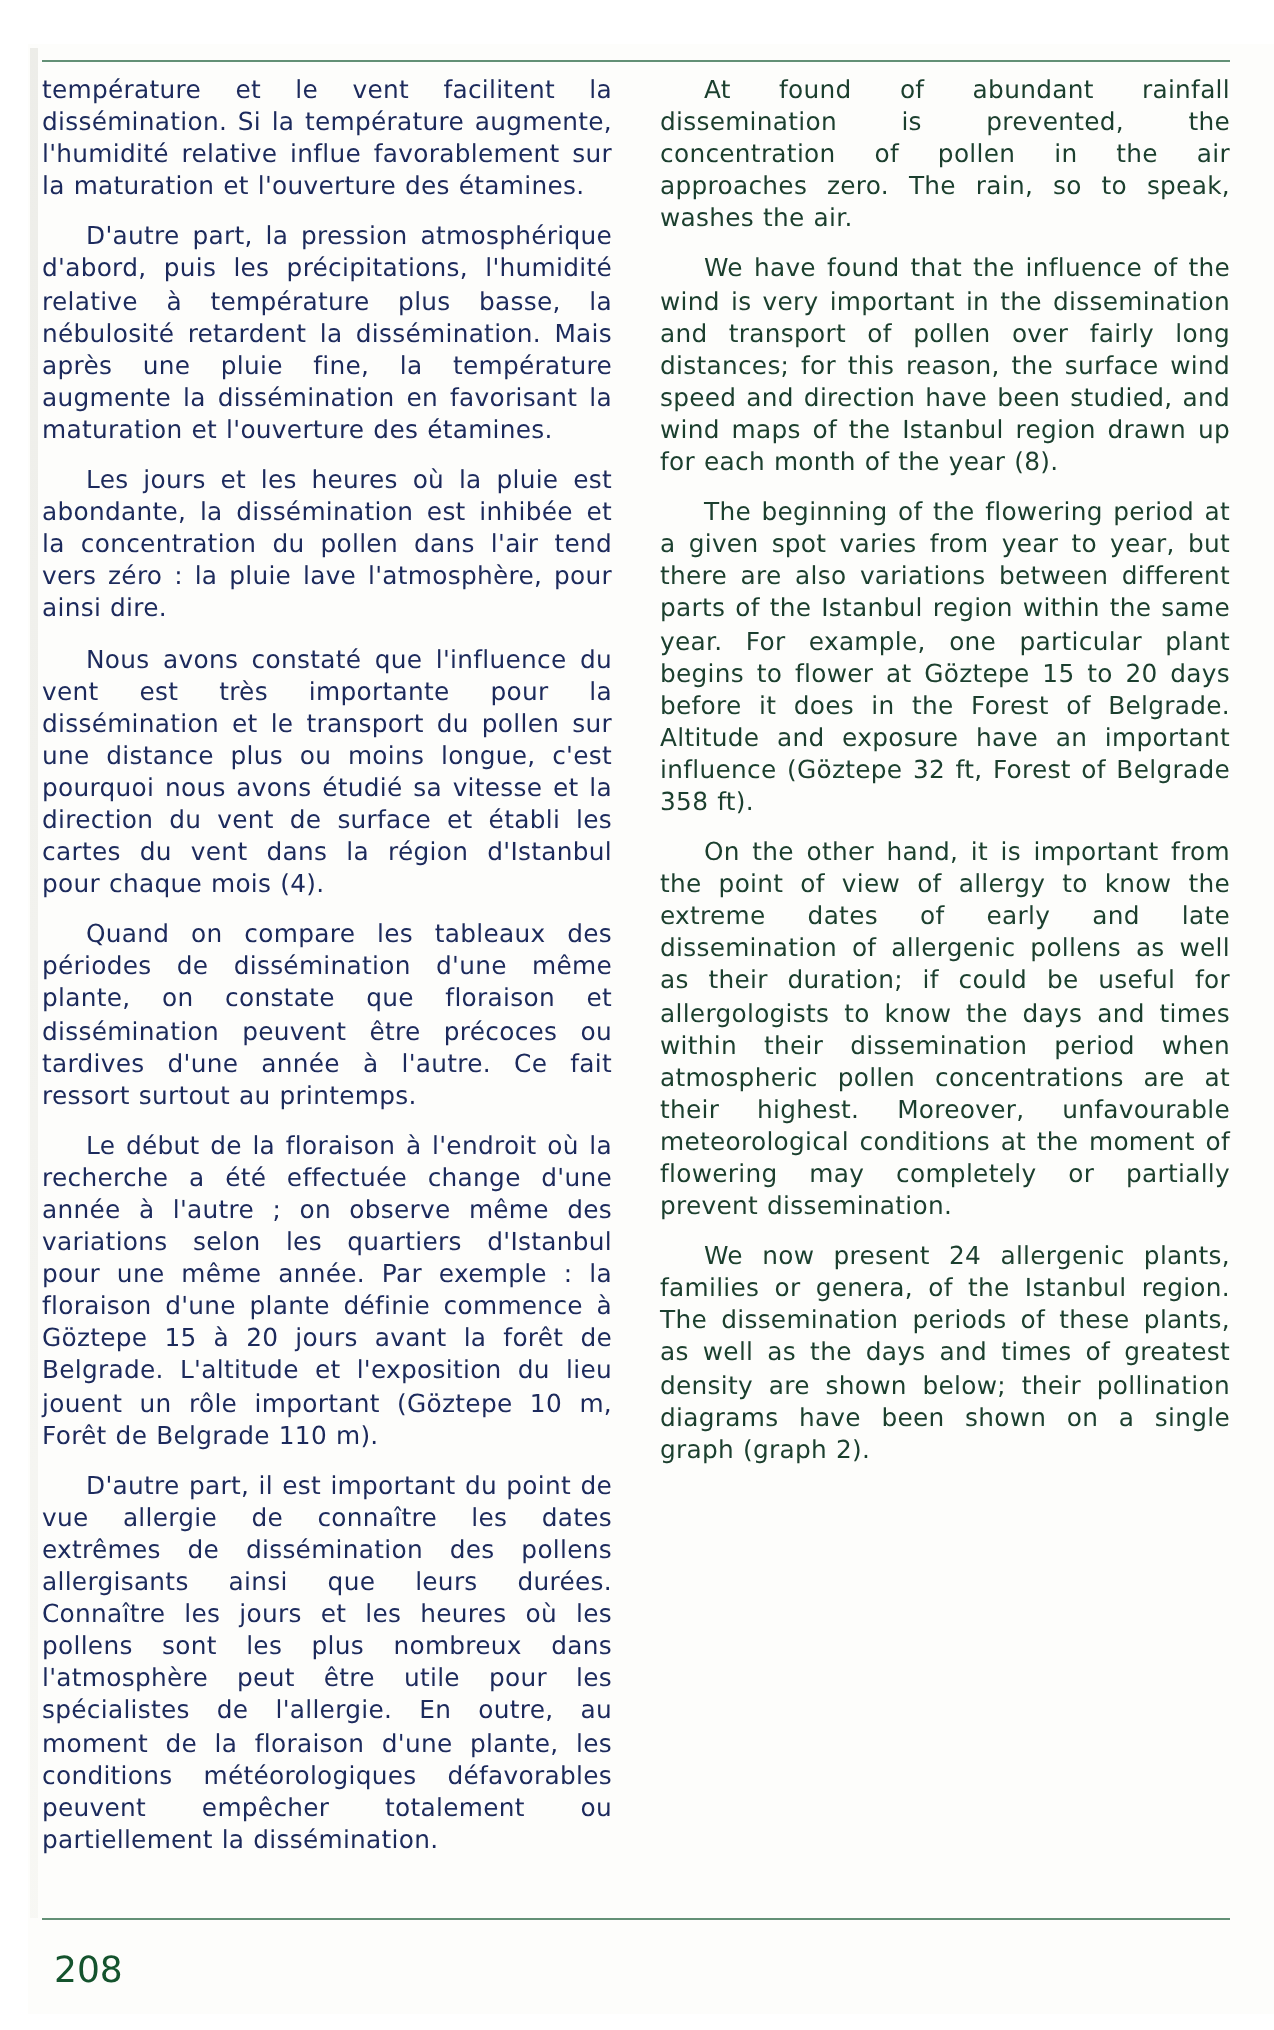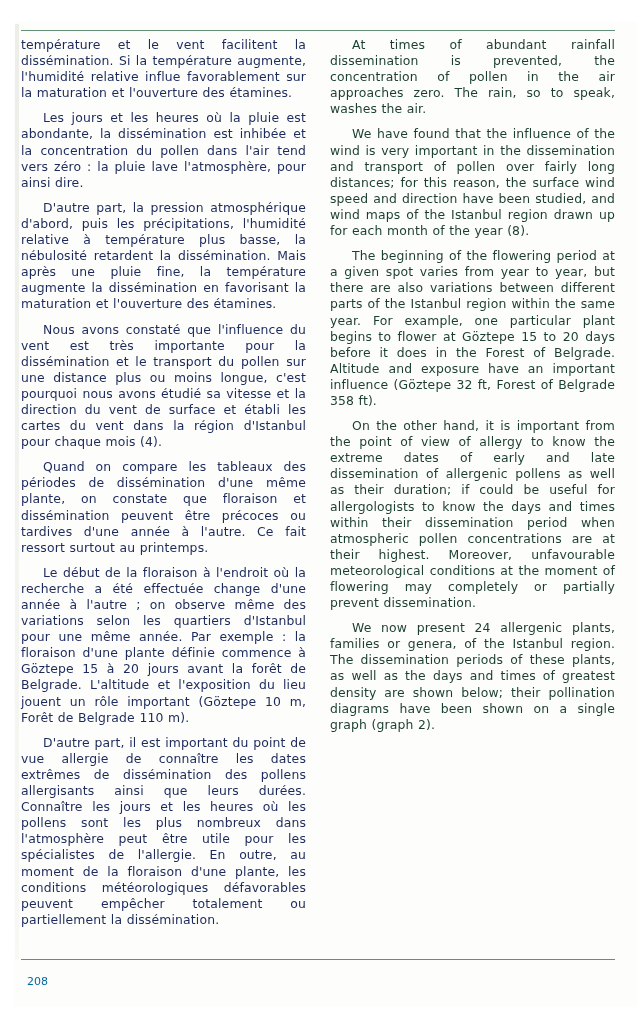--- a/index.html
+++ b/index.html
@@ -83,22 +83,22 @@
   .col.right p {
     color: #1b3f2e;
   }
   .col p.noindent {
     text-indent: 0;
   }
   .page-number {
     position: absolute;
     left: 27px;
     top: 975px;
-    font-size: 11px;
-    color: #0369a1;
+    font-size: 18px;
+    color: #14532d;
     font-family: "DejaVu Sans", sans-serif;
   }
   .side-speckle {
     position: absolute;
     left: 15px;
     top: 24px;
     width: 4px;
     height: 935px;
     background: linear-gradient(to bottom, #e9e9e4, #f6f6f2);
     opacity: 0.8;
@@ -114,30 +114,30 @@
   <div class="scan-edge-bottom"></div>
   <div class="side-speckle"></div>
 
   <div class="rule-top"></div>
   <div class="rule-bottom"></div>
 
   <div class="columns">
 
     <div class="col left">
       <p class="noindent">température et le vent facilitent la dissémination. Si la température augmente, l'humidité relative influe favorablement sur la maturation et l'ouverture des étamines.</p>
+      <p>D'autre part, la pression atmosphérique d'abord, puis les précipitations, l'humidité relative à température plus basse, la nébulosité retardent la dissémination. Mais après une pluie fine, la température augmente la dissémination en favorisant la maturation et l'ouverture des étamines.</p>
       <p>Les jours et les heures où la pluie est abondante, la dissémination est inhibée et la concentration du pollen dans l'air tend vers zéro : la pluie lave l'atmosphère, pour ainsi dire.</p>
-      <p>D'autre part, la pression atmosphérique d'abord, puis les précipitations, l'humidité relative à température plus basse, la nébulosité retardent la dissémination. Mais après une pluie fine, la température augmente la dissémination en favorisant la maturation et l'ouverture des étamines.</p>
       <p>Nous avons constaté que l'influence du vent est très importante pour la dissémination et le transport du pollen sur une distance plus ou moins longue, c'est pourquoi nous avons étudié sa vitesse et la direction du vent de surface et établi les cartes du vent dans la région d'Istanbul pour chaque mois (4).</p>
       <p>Quand on compare les tableaux des périodes de dissémination d'une même plante, on constate que floraison et dissémination peuvent être précoces ou tardives d'une année à l'autre. Ce fait ressort surtout au printemps.</p>
       <p>Le début de la floraison à l'endroit où la recherche a été effectuée change d'une année à l'autre ; on observe même des variations selon les quartiers d'Istanbul pour une même année. Par exemple : la floraison d'une plante définie commence à Göztepe 15 à 20 jours avant la forêt de Belgrade. L'altitude et l'exposition du lieu jouent un rôle important (Göztepe 10 m, Forêt de Belgrade 110 m).</p>
       <p>D'autre part, il est important du point de vue allergie de connaître les dates extrêmes de dissémination des pollens allergisants ainsi que leurs durées. Connaître les jours et les heures où les pollens sont les plus nombreux dans l'atmosphère peut être utile pour les spécialistes de l'allergie. En outre, au moment de la floraison d'une plante, les conditions météorologiques défavorables peuvent empêcher totalement ou partiellement la dissémination.</p>
     </div>
 
     <div class="col right">
-      <p>At times of abundant rainfall dissemination is prevented, the concentration of pollen in the air approaches zero. The rain, so to speak, washes the air.</p>
+      <p>At found of abundant rainfall dissemination is prevented, the concentration of pollen in the air approaches zero. The rain, so to speak, washes the air.</p>
       <p>We have found that the influence of the wind is very important in the dissemination and transport of pollen over fairly long distances; for this reason, the surface wind speed and direction have been studied, and wind maps of the Istanbul region drawn up for each month of the year (8).</p>
       <p>The beginning of the flowering period at a given spot varies from year to year, but there are also variations between different parts of the Istanbul region within the same year. For example, one particular plant begins to flower at Göztepe 15 to 20 days before it does in the Forest of Belgrade. Altitude and exposure have an important influence (Göztepe 32 ft, Forest of Belgrade 358 ft).</p>
       <p>On the other hand, it is important from the point of view of allergy to know the extreme dates of early and late dissemination of allergenic pollens as well as their duration; if could be useful for allergologists to know the days and times within their dissemination period when atmospheric pollen concentrations are at their highest. Moreover, unfavourable meteorological conditions at the moment of flowering may completely or partially prevent dissemination.</p>
       <p>We now present 24 allergenic plants, families or genera, of the Istanbul region. The dissemination periods of these plants, as well as the days and times of greatest density are shown below; their pollination diagrams have been shown on a single graph (graph 2).</p>
     </div>
 
   </div>
 
   <div class="page-number">208</div>
 

